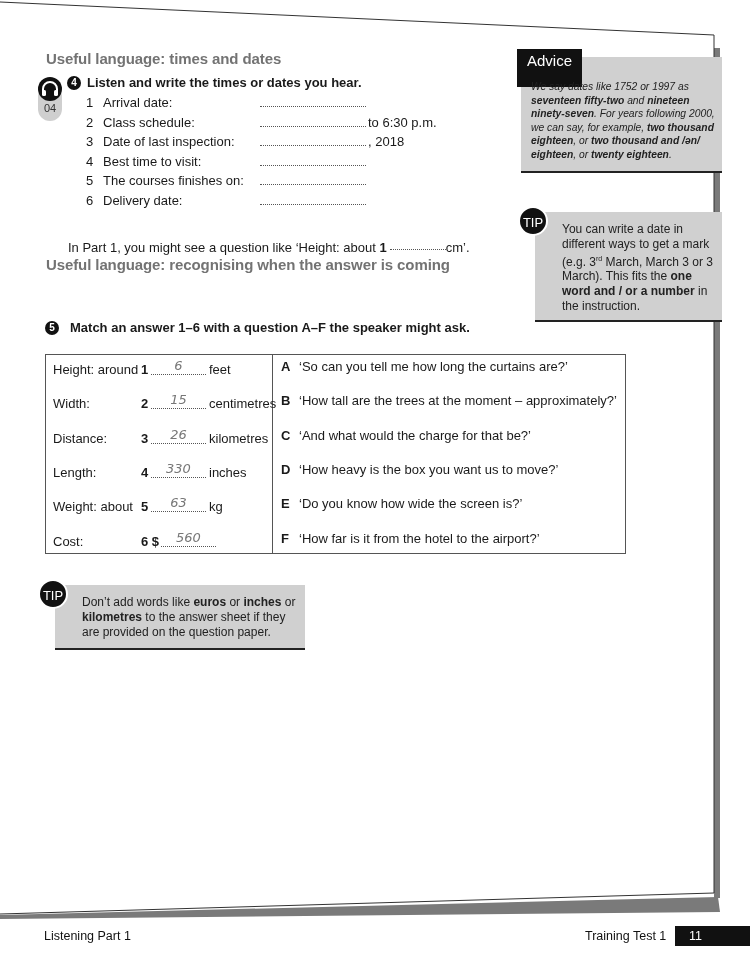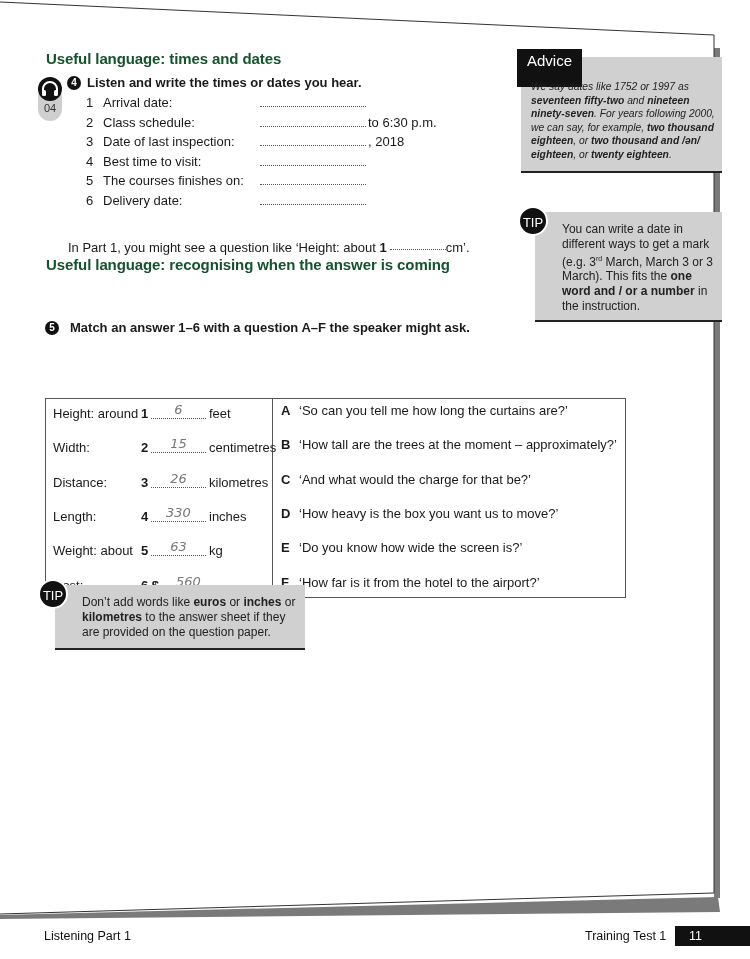--- a/index.html
+++ b/index.html
@@ -2,21 +2,21 @@
 <html><head>
 <meta charset="utf-8">
 <style>
   * { box-sizing: border-box; margin: 0; padding: 0; }
   html, body { width: 750px; height: 959px; background: #ffffff; overflow: hidden; }
   body { position: relative; font-family: "Liberation Sans", sans-serif; color: #1a1a1a; }
 
   
   #page-outline { position: absolute; left: 0; top: 0; width: 750px; height: 959px; pointer-events: none; }
 
-  .h2 { position: absolute; left: 46px; font-size: 15px; font-weight: bold; color: #14532d; letter-spacing: -0.1px; }
+  .h2 { position: absolute; left: 46px; font-size: 15px; font-weight: bold; color: #737373; letter-spacing: -0.1px; }
 
   
   .audio-badge { position: absolute; left: 38px; top: 77px; width: 24px; height: 44px; }
   .audio-badge .pill { position: absolute; left: 0; top: 8px; width: 24px; height: 36px; background: #cfcfcf; border-radius: 12px; }
   .audio-badge .circle { position: absolute; left: 0; top: 0; width: 24px; height: 24px; background: #111; border-radius: 50%; }
   .audio-badge .track { position: absolute; left: 0; top: 25px; width: 24px; text-align: center; font-size: 11px; color: #333; }
 
   .num-bullet { position: absolute; width: 14px; height: 14px; border-radius: 50%; background: #111; color: #fff; font-size: 10px; font-weight: bold; text-align: center; line-height: 14px; }
 
   .instr { position: absolute; font-size: 13px; font-weight: bold; }
@@ -24,21 +24,21 @@
   .q-row { position: absolute; left: 86px; font-size: 13px; height: 18px; }
   .q-row .qn { position: absolute; left: 0; width: 12px; }
   .q-row .ql { position: absolute; left: 17px; white-space: nowrap; }
   .q-row .dots { position: absolute; left: 174px; top: 11px; width: 106px; border-bottom: 1px dotted #555; }
   .q-row .suffix { position: absolute; left: 282px; white-space: nowrap; }
 
   .para { position: absolute; left: 46px; top: 240px; width: 440px; font-size: 13px; line-height: 16.5px; margin-left: 22px; }
   .para .inline-dots { display: inline-block; width: 56px; border-bottom: 1px dotted #555; vertical-align: 2px; margin-left: 3px; }
 
   
-  .match-table { position: absolute; left: 45px; top: 354px; width: 581px; height: 200px; border: 1px solid #555; margin-top: 44px; }
+  .match-table { position: absolute; left: 45px; top: 354px; width: 581px; height: 200px; border: 1px solid #555; }
   .match-table .divider { position: absolute; left: 226px; top: 0; width: 1px; height: 198px; background: #555; }
   .ans-row { position: absolute; left: 7px; height: 20px; font-size: 13px; }
   .ans-row .alabel { position: absolute; left: 0; white-space: nowrap; }
   .ans-row .anum { position: absolute; left: 88px; font-weight: bold; white-space: nowrap; }
   .ans-row .adots { position: absolute; top: 12px; width: 55px; border-bottom: 1px dotted #555; }
   .ans-row .hand { position: absolute; top: -4px; width: 55px; text-align: center; font-family: "DejaVu Sans", sans-serif; font-style: italic; font-size: 13px; color: #777; }
   .ans-row .aunit { position: absolute; white-space: nowrap; }
 
   .qa-row { position: absolute; left: 235px; font-size: 13px; white-space: nowrap; }
   .qa-row .letter { display: inline-block; width: 18px; font-weight: bold; }

